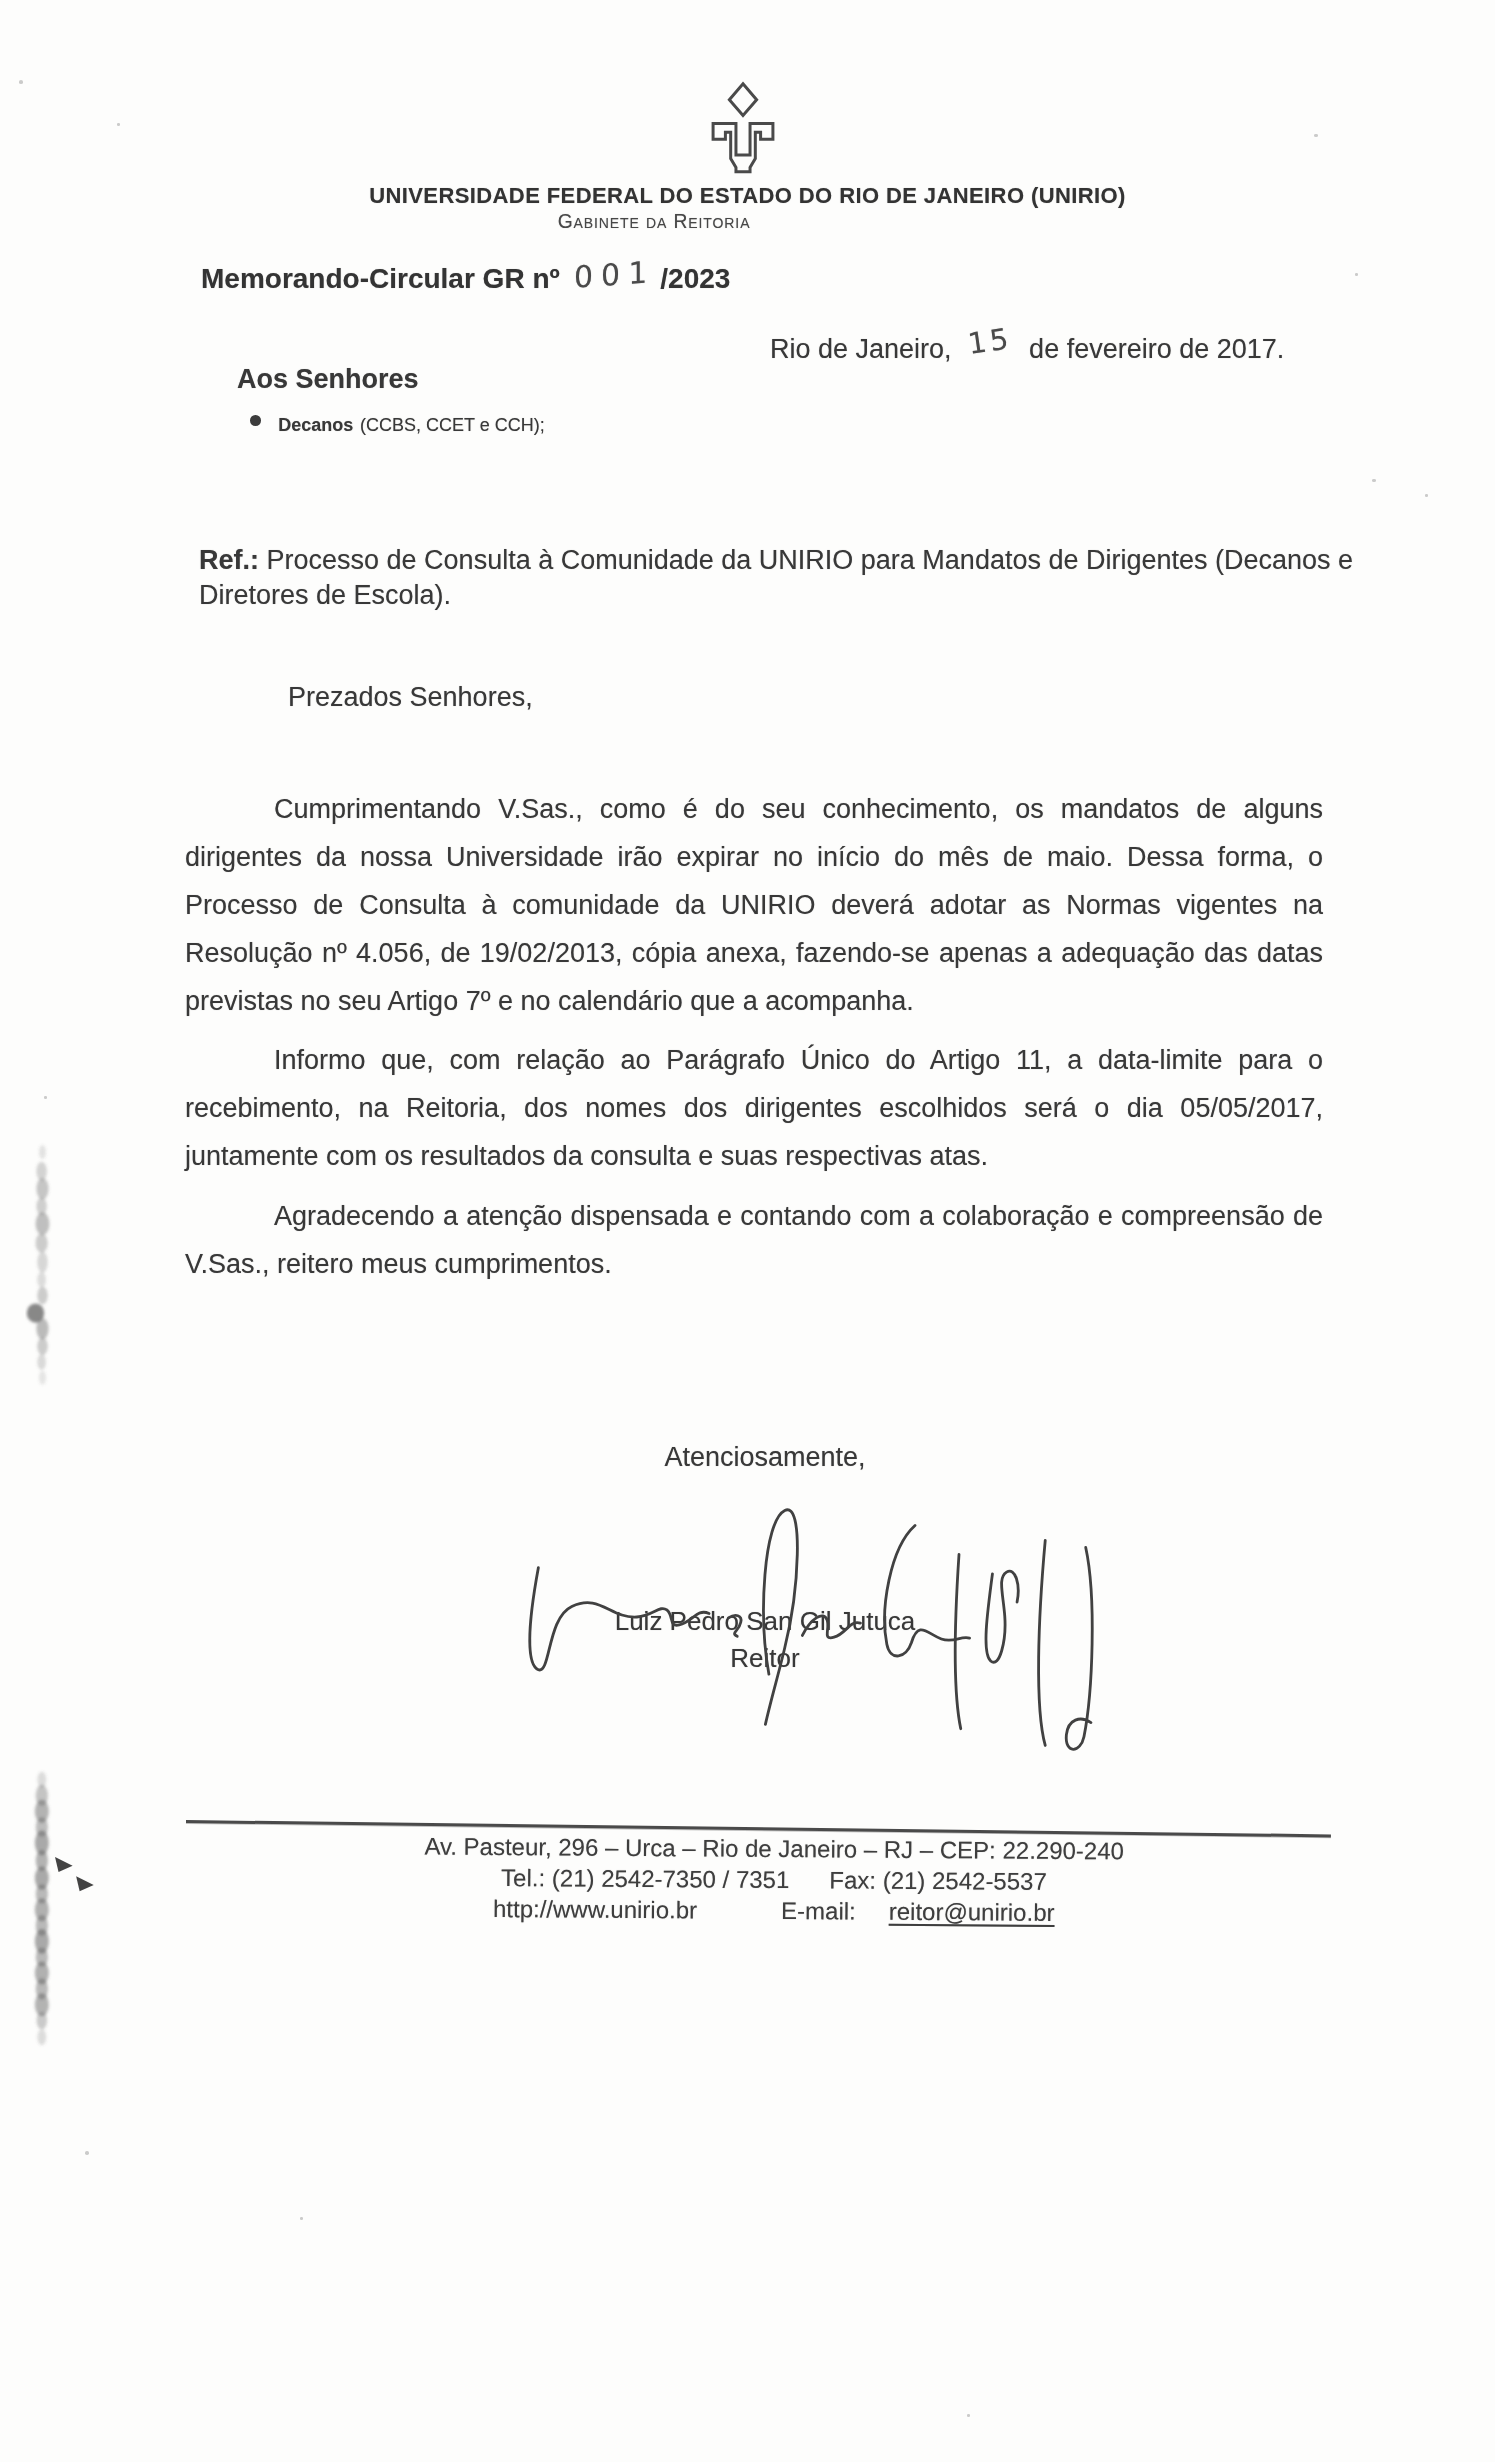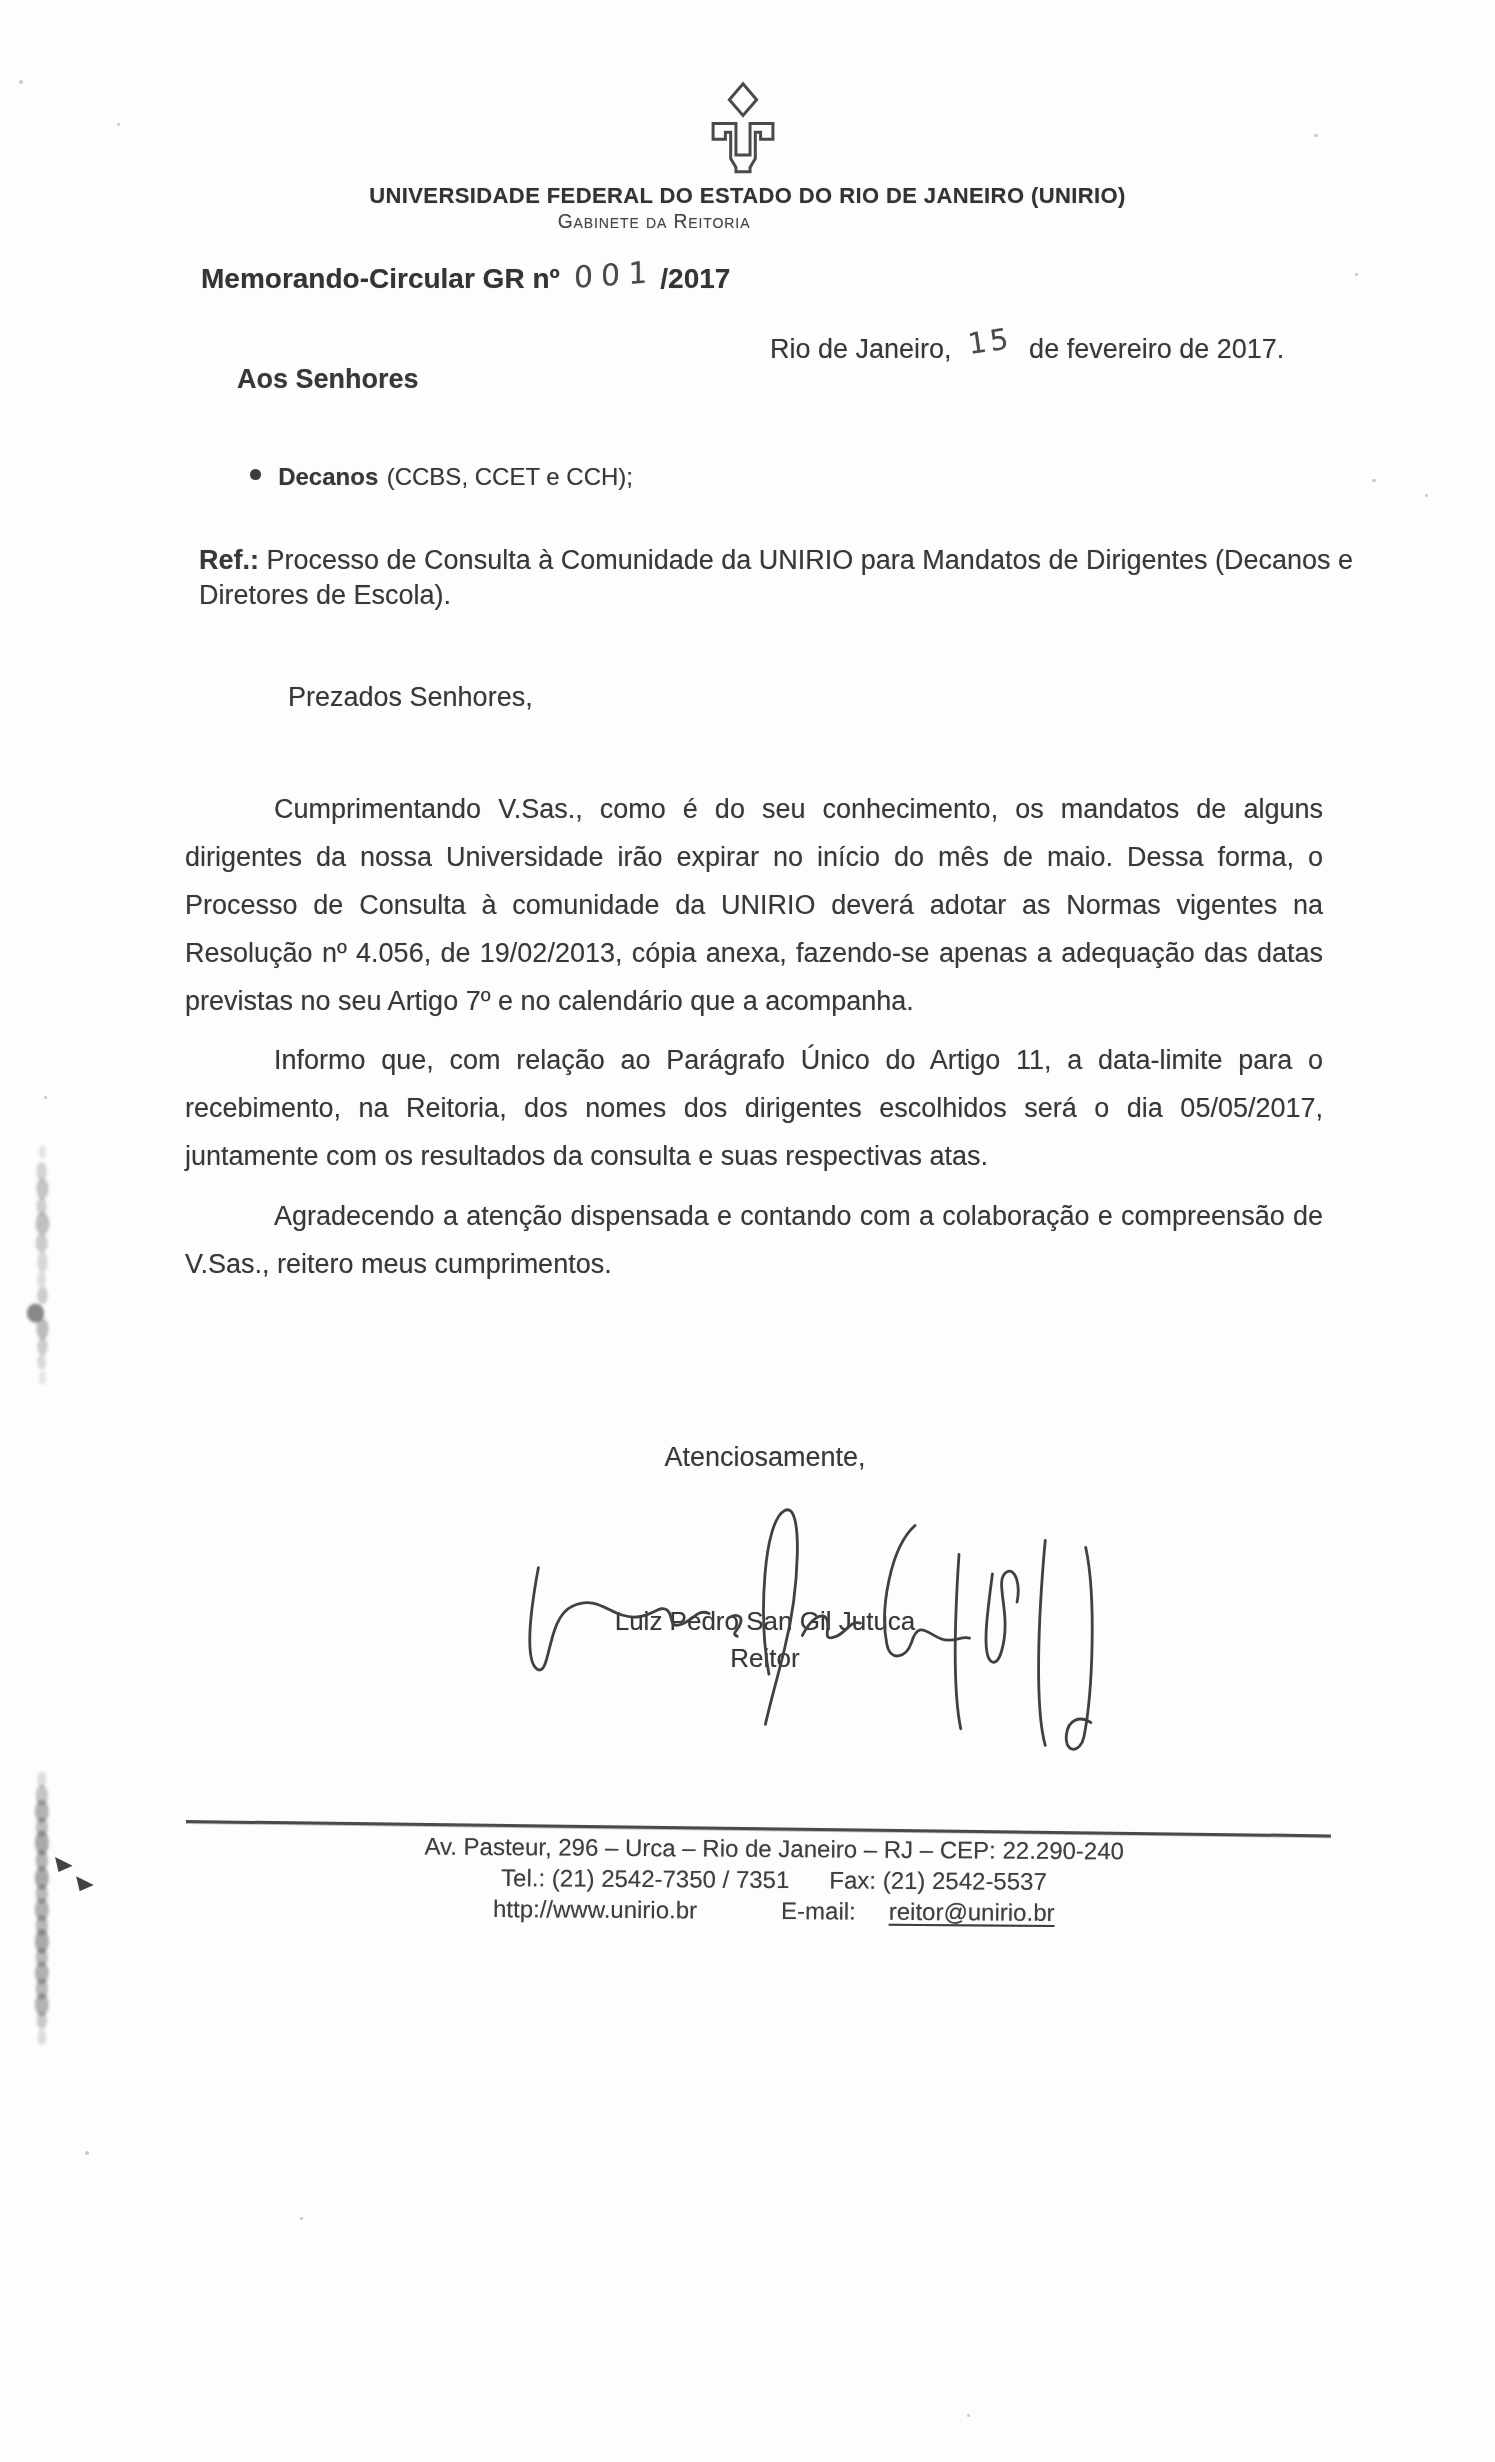--- a/index.html
+++ b/index.html
@@ -25,21 +25,21 @@
 
   
   .memo-line { top:260px; left:201px; font-size:28px; font-weight:bold; color:#343434; }
   .hw { font-family:"DejaVu Sans", sans-serif; font-weight:normal; color:#4a4a4a; display:inline-block; }
   .hw-num { font-size:30px; letter-spacing:8px; transform:rotate(-4deg) skewX(-4deg); margin:0 5.3px 0 14px; position:relative; top:-2.6px; }
   .hw-day { font-size:29px; letter-spacing:3.5px; transform:rotate(-8deg); margin:0 17.6px 0 16px; position:relative; top:-7px; }
 
   
   .date-line { top:331px; left:770px; font-size:27px; }
   .recip-heading { top:364px; left:237px; font-size:27px; font-weight:bold; }
-  .recip-item { top:415px; left:250px; font-size:24px;margin-top:48px; }
+  .recip-item { top:415px; left:250px; font-size:18px; }
   .bullet-dot { display:inline-block; width:10.6px; height:10.6px; border-radius:50%; background:#3c3c3c; margin-right:17.6px; vertical-align:5.3px; }
   .recip-item b { margin-right:1.8px; }
 
   
   .ref-block { top:543px; left:199px; width:1161px; font-size:27px; line-height:35px; }
 
   
   .salutation { top:682px; left:288px; font-size:27px; }
   .body-block { top:785px; left:185px; width:1138px; font-size:27px; line-height:48px; text-align:justify; }
   .body-block p { margin:0 0 11.4px 0; text-indent:89px; }
@@ -70,21 +70,21 @@
     <g fill="none" stroke="#4a4a4a" stroke-width="3.4" stroke-linejoin="miter">
       <polygon points="50,3 65.5,21 50,39 34.5,21"></polygon>
       <path d="M16,48 L16,66 L30,66 L30,58 L36,58 L36,88 L42,98 L42,103 L58,103 L58,98 L64,88 L64,58 L70,58 L70,66 L84,66 L84,48 L58,48 L58,84 L42,84 L42,48 Z"></path>
     </g>
   </svg>
 
   <div class="abs univ-line txt">UNIVERSIDADE FEDERAL DO ESTADO DO RIO DE JANEIRO (UNIRIO)</div>
   <div class="abs office-line txt">Gabinete da Reitoria</div>
 
   <div class="abs memo-line txt">
-    <span>Memorando-Circular GR nº</span><span class="hw hw-num">001</span><span>/2017</span>
+    <span>Memorando-Circular GR nº</span><span class="hw hw-num">001</span><span>/2023</span>
   </div>
 
   <div class="abs date-line txt">
     <span>Rio de Janeiro,</span><span class="hw hw-day">15</span><span>de fevereiro de 2017.</span>
   </div>
 
   <div class="abs recip-heading txt">Aos Senhores</div>
   <div class="abs recip-item txt">
     <span class="bullet-dot"></span><b>Decanos</b> <span>(CCBS, CCET e CCH);</span>
   </div>

